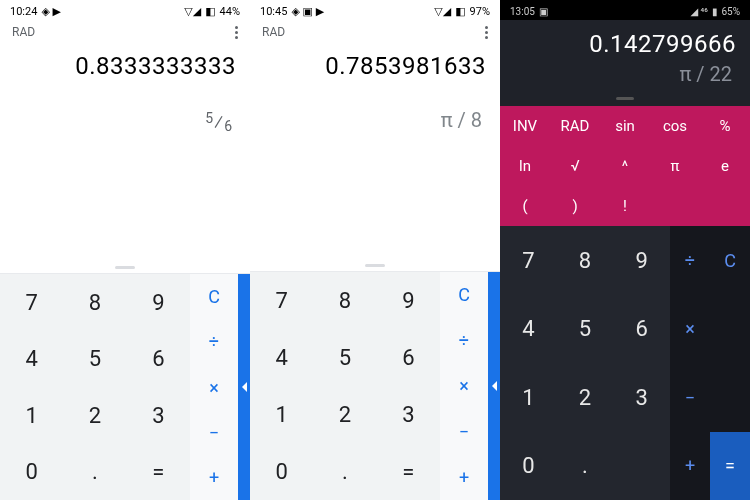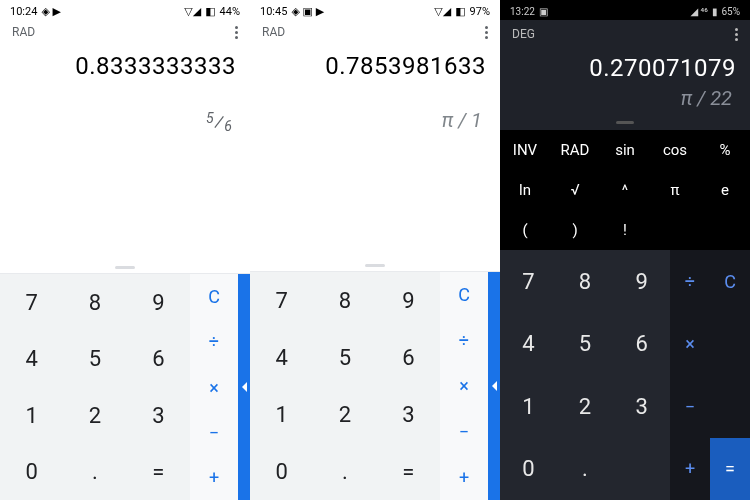--- a/index.html
+++ b/index.html
@@ -19,21 +19,21 @@
   .mode-row { display: flex; justify-content: space-between; align-items: center; padding: 4px 12px; font-size: 12px; color: #5f6368; height: 24px; }
   .screen.s3 .mode-row { color: #bbb; background:#1f2229; }
   .more-dots { font-size: 16px; line-height: 0.4; letter-spacing: 0; transform: rotate(0deg); display:flex; flex-direction:column; gap:2px; align-items:center; }
   .more-dots span { width:3px; height:3px; background:#5f6368; border-radius:50%; }
   .screen.s3 .more-dots span { background:#bbb; }
 
   
   .display { padding: 8px 14px 0 14px; text-align: right; }
   .display .result { font-size: 24px; font-weight: 400; color: #000000; letter-spacing: 0.5px; }
   .screen.s3 .display .result { color: #fff; font-size: 24px; }
-  .display-sub { padding: 28px 18px 6px 14px; text-align: right; color: #80868b; font-size: 20px; font-style: italic; }
+  .display-sub { padding: 28px 18px 6px 14px; text-align: right; color: #80868b; font-size: 20px; }
   .screen.s3 .display-sub { color: #8a8f99; font-size: 20px; padding: 4px 18px 4px 14px; }
   .fraction { display: inline-flex; align-items: center; font-size: 18px; color:#5f6368; }
   .fraction .num { font-size: 14px; transform: translateY(-4px); }
   .fraction .den { font-size: 14px; transform: translateY(4px); }
   .fraction .slash { font-size: 20px; margin: 0 1px; }
   .handle { width: 20px; height: 3px; background: #dadce0; border-radius: 2px; margin: 6px auto 4px auto; }
   .screen.s3 .handle { background:#555; width:18px; margin: 2px auto; }
 
   
   .light-lower { flex: 1; display: flex; position: relative; border-top: 1px solid #e8eaed; }
@@ -42,21 +42,21 @@
   .light-ops { width: 48px; display:flex; flex-direction:column; background:#f8f9fa; }
   .light-ops .op { flex:1; display:flex; align-items:center; justify-content:center; font-size:18px; color:#1a73e8; }
   .light-ops .op.clear { color:#1a73e8; font-size:18px; }
   .light-drawer { width: 12px; background:#1a73e8; display:flex; align-items:center; justify-content:center; position:relative; }
   .light-drawer::before { content:""; position:absolute; width:0; height:0; border-top:5px solid transparent; border-bottom:5px solid transparent; border-right:5px solid #fff; }
 
   .spacer-light { height: 120px; }
 
   
   .dark-upper { background:#1f2229; padding-top:2px; }
-  .sci-panel { background:#000000; display:grid; grid-template-columns: repeat(5,1fr); grid-template-rows: repeat(3,1fr); height: 120px; }
+  .sci-panel { background:#be185d; display:grid; grid-template-columns: repeat(5,1fr); grid-template-rows: repeat(3,1fr); height: 120px; }
   .sci-panel .sci { display:flex; align-items:center; justify-content:center; color:#fff; font-size:15px; }
   .dark-lower { flex:1; display:flex; }
   .dark-pad { flex:1; display:grid; grid-template-columns: repeat(3,1fr); grid-template-rows: repeat(4,1fr); background:#23262e; }
   .dark-pad .key { display:flex; align-items:center; justify-content:center; font-size:22px; color:#e8e8e8; }
   .dark-ops { width:80px; display:grid; grid-template-columns:1fr 1fr; grid-template-rows: repeat(4,1fr); background:#15171d; }
   .dark-ops .op { display:flex; align-items:center; justify-content:center; font-size:18px; color:#5b8def; }
   .dark-ops .op.clear { color:#5b8def; font-size:18px; }
   .dark-ops .op.eq { background:#1a5dbe; color:#fff; }
   .dark-handle-row { height:16px; display:flex; align-items:center; justify-content:center; background:#1f2229;}
 </style>
@@ -138,21 +138,21 @@
     <div class="more-dots">
         <span></span>
         <span></span>
         <span></span>
       </div>
   </div>
   <div class="display">
     <div class="result">0.7853981633</div>
   </div>
   <div class="display-sub">
-    <span>π / 1</span>
+    <span>π / 8</span>
   </div>
   <div class="spacer-light"></div>
   <div class="handle"></div>
   <div class="light-lower">
     <div class="light-pad">
       <div class="key">7</div>
       <div class="key">8</div>
       <div class="key">9</div>
       <div class="key">4</div>
       <div class="key">5</div>
@@ -171,40 +171,32 @@
       <div class="op">−</div>
       <div class="op">+</div>
     </div>
     <div class="light-drawer"></div>
   </div>
 </div>
 
 <div class="screen s3">
   <div class="status">
     <div class="left">
-      <span>13:22</span>
+      <span>13:05</span>
       <span class="ico">▣</span>
     </div>
     <div class="right">
       <span class="ico">◢ ⁴⁶</span>
       <span class="ico">▮</span>
       <span>65%</span>
     </div>
   </div>
   <div class="dark-upper">
-    <div class="mode-row">
-      <span>DEG</span>
-      <div class="more-dots">
-          <span></span>
-          <span></span>
-          <span></span>
-        </div>
-    </div>
     <div class="display">
-      <div class="result">0.270071079</div>
+      <div class="result">0.142799666</div>
     </div>
     <div class="display-sub">
       <span>π / 22</span>
     </div>
     <div class="dark-handle-row">
         <div class="handle"></div>
       </div>
   </div>
   <div class="sci-panel">
     <div class="sci">INV</div>

